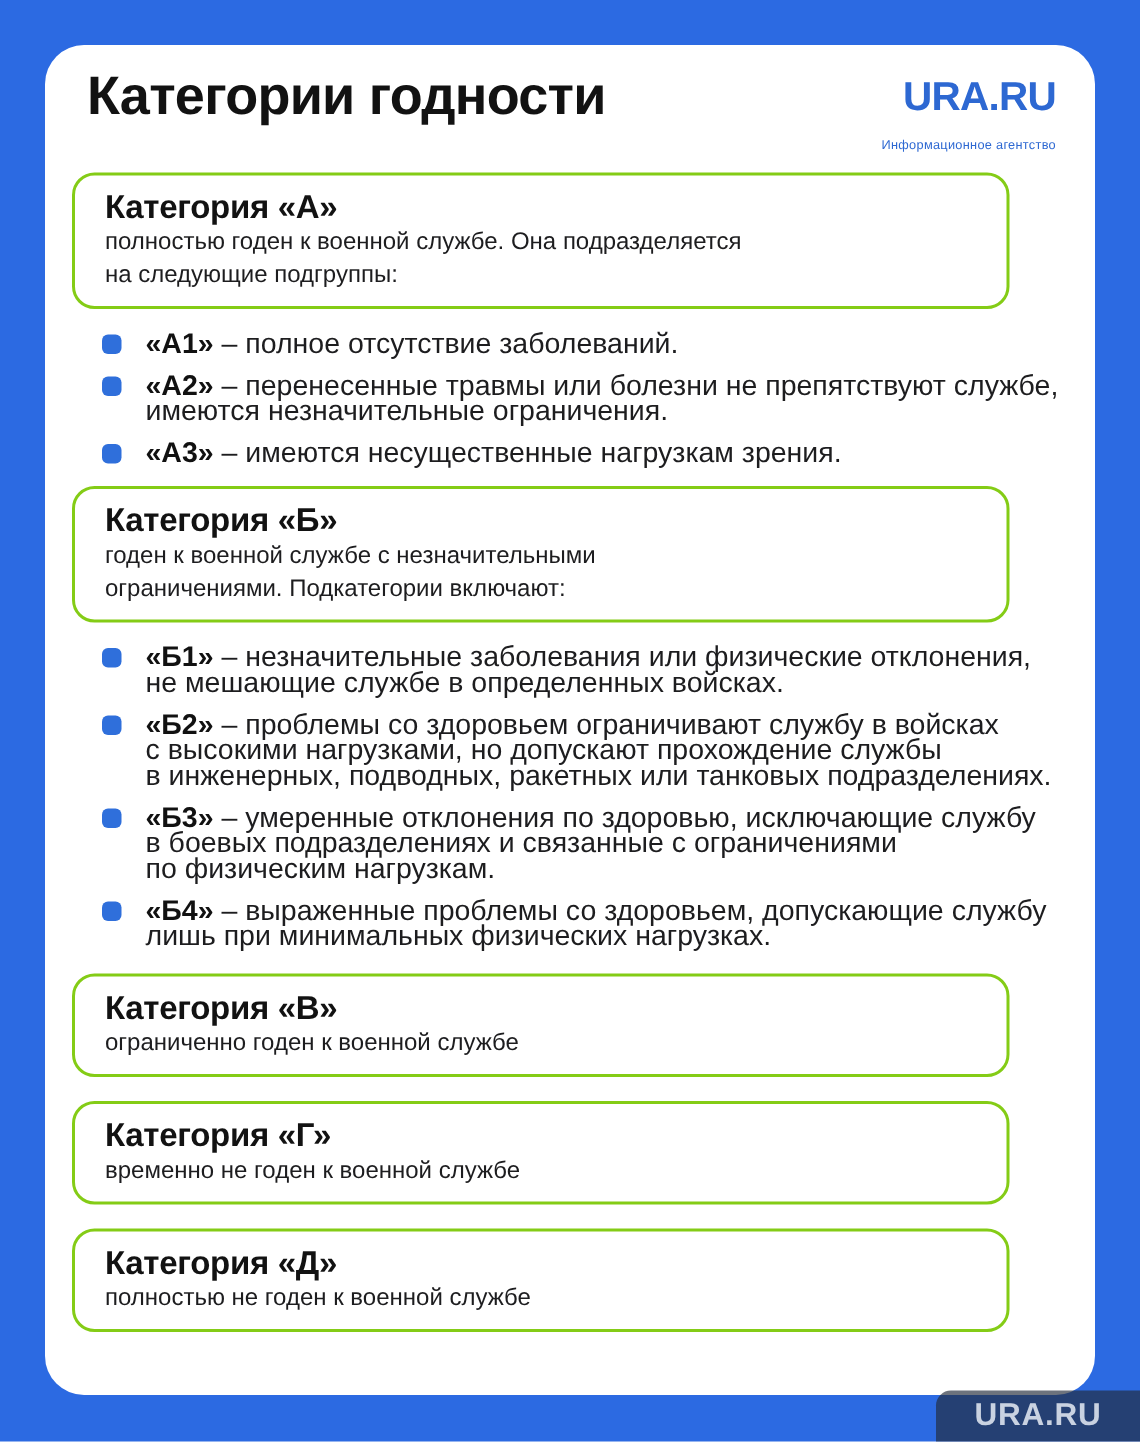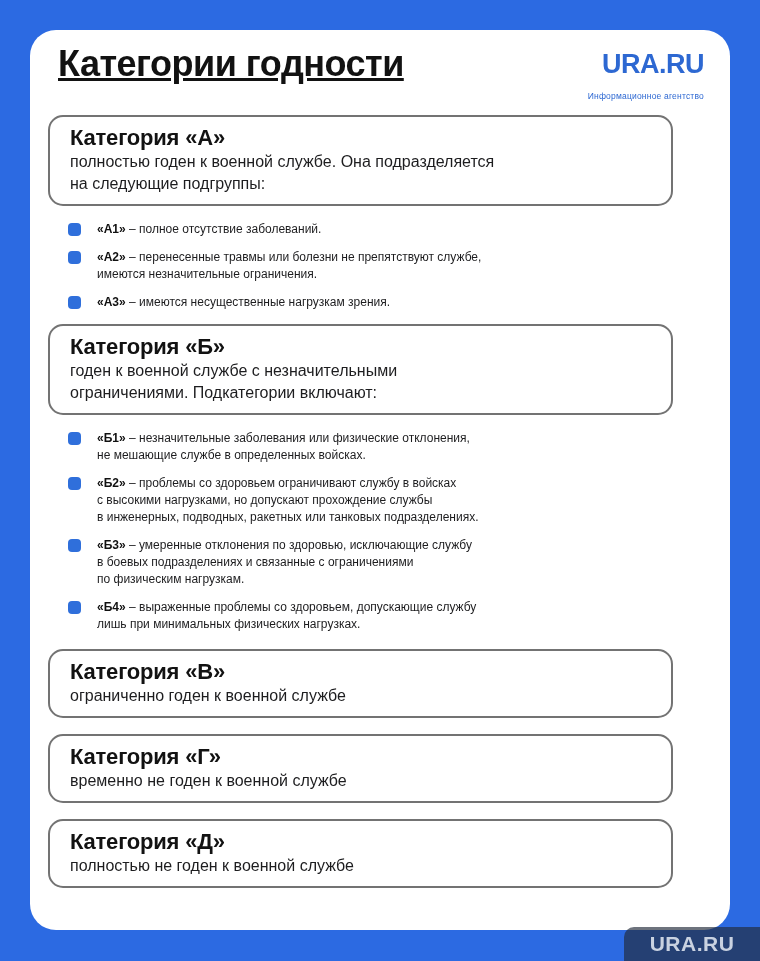--- a/index.html
+++ b/index.html
@@ -23,41 +23,40 @@
     justify-content:space-between;
     align-items:flex-start;
     padding:13px 26px 0 28px;
   }
   .page-title {
     font-size:36px;
     line-height:42px;
     font-weight:800;
     color:#121212;
     letter-spacing:-0.5px;
-    text-decoration:underline;
   }
   .logo { text-align:right; margin-top:8px; }
   .logo-text {
     font-size:27px;
     line-height:26px;
     font-weight:800;
     color:#2d68d2;
     letter-spacing:-0.5px;
   }
   .logo-sub {
     font-size:8.5px;
     color:#2d68d2;
     margin-top:14px;
     letter-spacing:0.2px;
   }
   
   .cat-box {
     margin-left:18px;
     width:625px;
-    border:2px solid #737373;
+    border:2px solid #84cc16;
     border-radius:15px;
     padding:7px 18px 9px 20px;
     background:#fff;
   }
   .cat-box.first { margin-top:14px; }
   .cat-box.mid   { margin-top:13px; }
   .cat-box.short { margin-top:16px; }
   .cat-title {
     font-size:22px;
     line-height:27px;
@@ -80,21 +79,21 @@
   }
   .li:last-child { margin-bottom:0; }
   .bullet {
     flex:0 0 13px;
     width:13px; height:13px;
     margin:2px 16px 0 0;
     background:#2f6fdb;
     border-radius:4px;
   }
   .li-text {
-    font-size:12px;
+    font-size:19px;
     line-height:17px;
     color:#1d1d1f;
     white-space:pre-line;
   }
   .li-text b { font-weight:800; color:#111; }
   
   .watermark {
     position:absolute;
     right:0; bottom:0;
     width:136px; height:34px;

